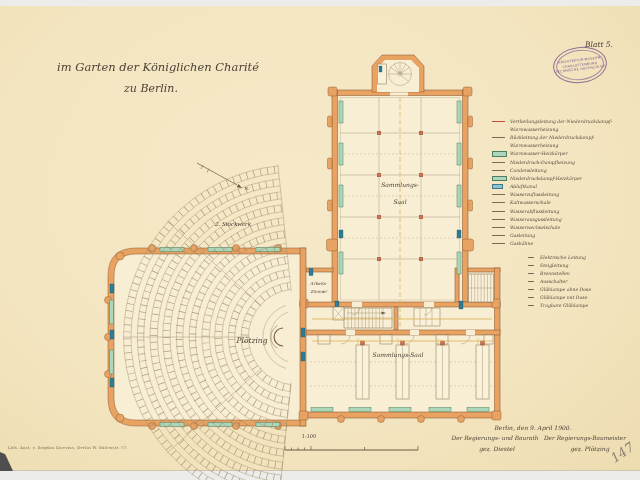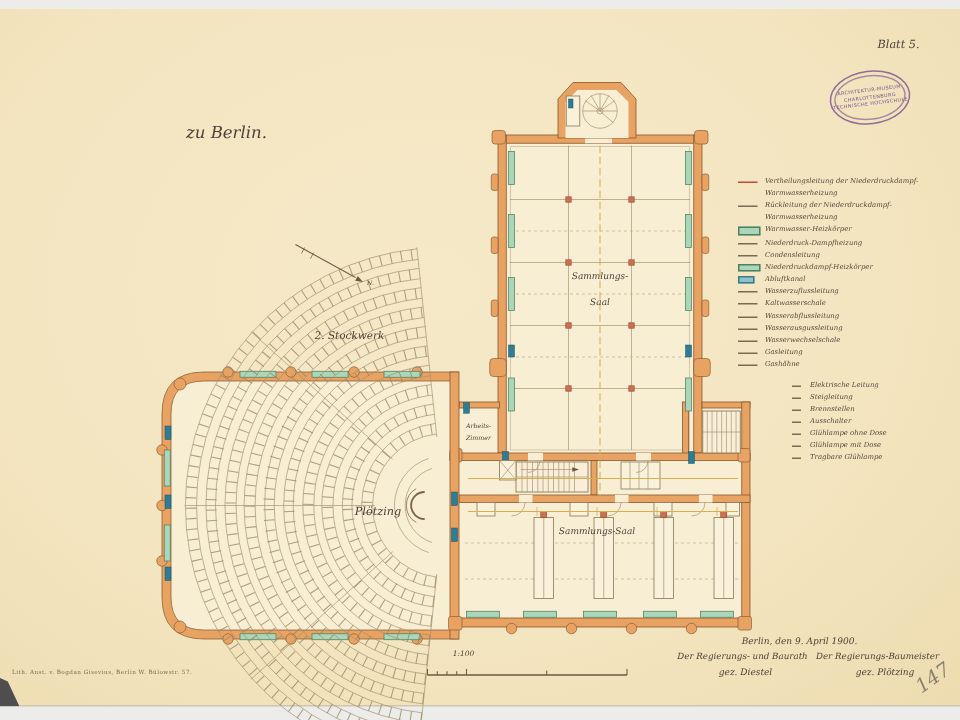--- a/index.html
+++ b/index.html
@@ -28,21 +28,21 @@
   .pipet{fill:none;stroke:var(--pipe_yellow,#d9ae4e);stroke-width:.5;}
   .piped{fill:none;stroke:var(--pipe_yellow,#d9ae4e);stroke-width:.7;stroke-dasharray:5 2.5;}
   .seatT{stroke:#9b8868;stroke-width:7;fill:none;stroke-dasharray:0.7 6.3;opacity:.8;}
   .ink{stroke:#6b5a40;fill:none;}
   
   .t{position:absolute;font-family:"DejaVu Serif",serif;font-style:italic;color:var(--ink,#4d4136);
      white-space:nowrap;transform:translateX(-50%);line-height:1;}
   .title1{font-size:17px;font-weight:bold;letter-spacing:.5px;}
   .title2{font-size:11.5px;}
   .title3{font-size:11px;}
-  .t7{font-size:7.5px;}  .t7b{font-size:7px;}
+  .t7{font-size:7.5px;}  .t7b{font-size:7px;font-family:Liberation Serif, serif;}
   .t6{font-size:6px;}    .t58{font-size:5.8px;}
   .t5{font-size:5px;}    .t42{font-size:4.2px;}
   .t4{font-size:4px;}
   .imprint{transform:none;font-size:3.8px;color:#7a6a52;letter-spacing:.3px;font-style:normal;}
   .pagenum{transform:rotate(-35deg);font-size:13px;color:#8b8070;}
   
   .legend{position:absolute;left:492px;top:117px;}
   .legend-sub{position:absolute;left:528px;top:253px;}
   .lrow{display:flex;align-items:center;height:8.2px;}
   .legend-sub .lrow{height:8px;}
@@ -304,22 +304,23 @@
       <path class="ink" stroke-width=".5" d="M203,165 L201,169 M209,168.5 L207,172.5"></path>
       <polygon points="242,188 236.7,187.2 238.5,184.0" fill="#6b5a40"></polygon>
     </g>
 
     <g>
       <path class="ink" stroke-width="1" d="M285,450 H418"></path>
       <path class="ink" stroke-width=".7" d="M285,450v-4 M291.5,450v-2.5 M298,450v-2.5 M304.5,450v-2.5 M311,450v-4 M364.5,450v-3 M418,450v-4"></path>
     </g>
   </svg>
 
+  <div class="t title2" style="left:158px;top:62px">im Garten der Königlichen Charité</div>
   <div class="t title3" style="left:151px;top:83px">zu Berlin.</div>
-  <div class="t t7" style="left:599px;top:26px">Blatt 5.</div>
+  <div class="t t7" style="left:599px;top:41px">Blatt 5.</div>
   <div class="t t7b" style="left:233px;top:221px">2. Stockwerk</div>
 
   <div class="t t6" style="left:400px;top:182px">Sammlungs-</div>
   <div class="t t6" style="left:400px;top:199px">Saal</div>
   <div class="t t6" style="left:398px;top:352px">Sammlungs-Saal</div>
   <div class="t t7" style="left:252px;top:337px">Plötzing</div>
   <div class="t t42" style="left:319px;top:282px">Arbeits-</div>
   <div class="t t42" style="left:319px;top:290px">Zimmer</div>
   <div class="t t4" style="left:247px;top:187px">N.</div>
 

